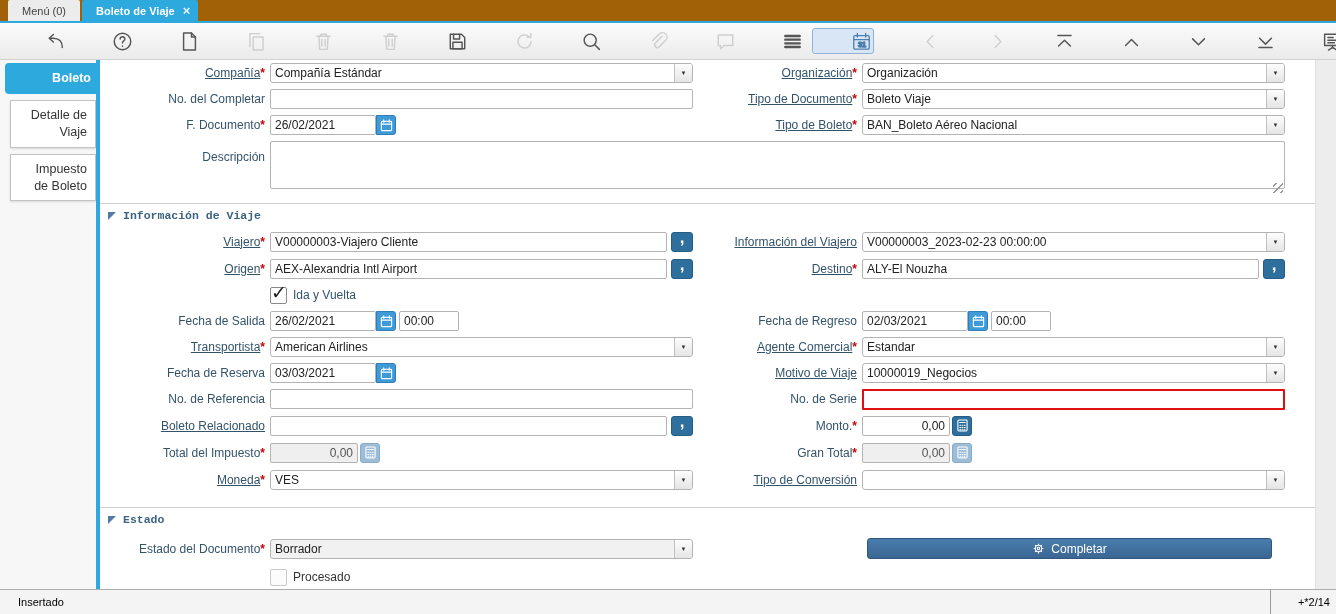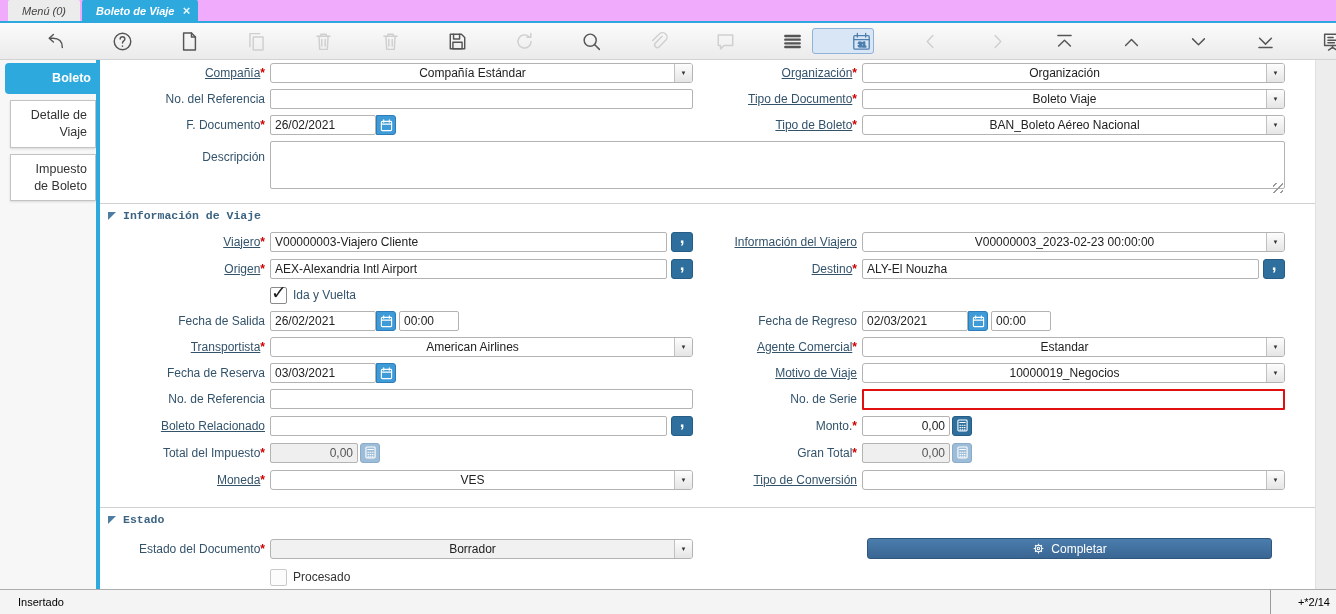--- a/index.html
+++ b/index.html
@@ -1,22 +1,22 @@
 <!DOCTYPE html>
 <html><head>
 <meta charset="utf-8">
 <style>
   html,body{margin:0;padding:0;}
   .app{width:1336px;height:614px;position:relative;background:#fff;
        font-family:"Liberation Sans","DejaVu Sans",sans-serif;font-size:12px;color:#222;
        display:flex;flex-direction:column;overflow:hidden;}
 
   
-  .tabbar{height:21px;background:#f0abfc;display:flex;align-items:flex-end;padding-left:8px;
-          border-bottom:2px solid #2da9de;flex:none;font-style:italic;}
+  .tabbar{height:21px;background:#a16207;display:flex;align-items:flex-end;padding-left:8px;
+          border-bottom:2px solid #2da9de;flex:none;}
   .wtab{height:21px;display:inline-flex;align-items:center;padding:0 14px;font-size:11px;
         color:#444;background:#ececec;margin-right:2px;border-radius:2px 2px 0 0;}
   .wtab.active{background:#2da9de;color:#fff;font-weight:bold;padding:0 8px 0 14px;}
   .wtab .close{margin-left:8px;font-size:13px;font-weight:bold;color:#eaf6fc;line-height:1;}
 
   
   .toolbar{height:36px;background:linear-gradient(#fbfbfb,#ebebeb);border-bottom:1px solid #d2d2d2;
            display:flex;align-items:center;gap:9px;padding:0 0 0 8px;flex:none;}
   .tbi{width:22px;height:22px;display:flex;align-items:center;justify-content:center;flex:none;padding-left:36px;}
   .ic{fill:none;stroke:#555;stroke-width:1.1;stroke-linecap:round;stroke-linejoin:round;width:21px;height:21px;}
@@ -44,21 +44,21 @@
   .row.h27{height:27px;}
   .lab{width:165px;text-align:right;flex:none;color:#33536b;}
   .lab-r{width:164px;text-align:right;flex:none;color:#33536b;}
   .lk{text-decoration:underline;}
   .req{color:#cc0000;font-weight:bold;}
   .fld{width:423px;margin-left:5px;flex:none;display:flex;align-items:center;}
   input,textarea{font-family:"Liberation Sans","DejaVu Sans",sans-serif;font-size:12px;color:#222;outline:none;}
   .tf{height:18px;border:1px solid #b3b3b3;border-radius:2px;padding:0 4px;background:#fff;width:100%;}
   .combo{display:flex;width:100%;height:20px;border:1px solid #b3b3b3;border-radius:3px;background:#fff;
          overflow:hidden;box-sizing:border-box;}
-  .combo input{flex:1;border:0;padding:0 4px;min-width:0;background:transparent;text-align:center;}
+  .combo input{flex:1;border:0;padding:0 4px;min-width:0;background:transparent;}
   .cbtn{width:17px;flex:none;border-left:1px solid #c0c0c0;background:linear-gradient(#fdfdfd,#e5e5e5);
         display:flex;align-items:center;justify-content:center;font-size:6px;color:#333;}
   .lkbtn{width:22px;height:20px;flex:none;margin-left:4px;border-radius:3px;background:#2e6f9e;
          border:1px solid #255d86;display:flex;align-items:center;justify-content:center;box-sizing:border-box;}
   .lkbtn span{color:#fff;font-size:17px;font-weight:bold;transform:translateY(-4px);line-height:0;}
   .datef{width:96px;flex:none;}
   .calbtn{width:20px;height:20px;flex:none;border-radius:0 3px 3px 0;background:#3f9bd8;border:1px solid #2e7cb8;
           display:flex;align-items:center;justify-content:center;box-sizing:border-box;}
   .bic{fill:none;stroke:#fff;stroke-width:1.2;stroke-linecap:round;}
   .timef{width:50px;flex:none;margin-left:3px;}
@@ -315,21 +315,21 @@
         <span class="lab-r"><span class="lk">Organización</span><span class="req">*</span></span>
         <span class="fld">
           <span class="combo">
             <input value="Organización" style="">
             <span class="cbtn">▼</span>
           </span>
         </span>
       </div>
 
       <div class="row">
-        <span class="lab"><span>No. del Referencia</span></span>
+        <span class="lab"><span>No. del Completar</span></span>
         <span class="fld">
             <input class="tf" value="" style="">
           </span>
         <span class="lab-r"><span class="lk">Tipo de Documento</span><span class="req">*</span></span>
         <span class="fld">
           <span class="combo">
             <input value="Boleto Viaje" style="">
             <span class="cbtn">▼</span>
           </span>
         </span>

